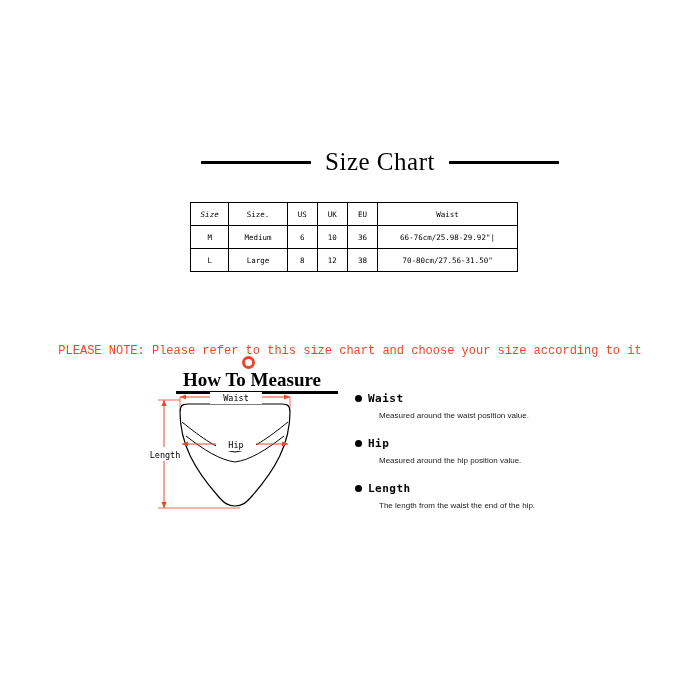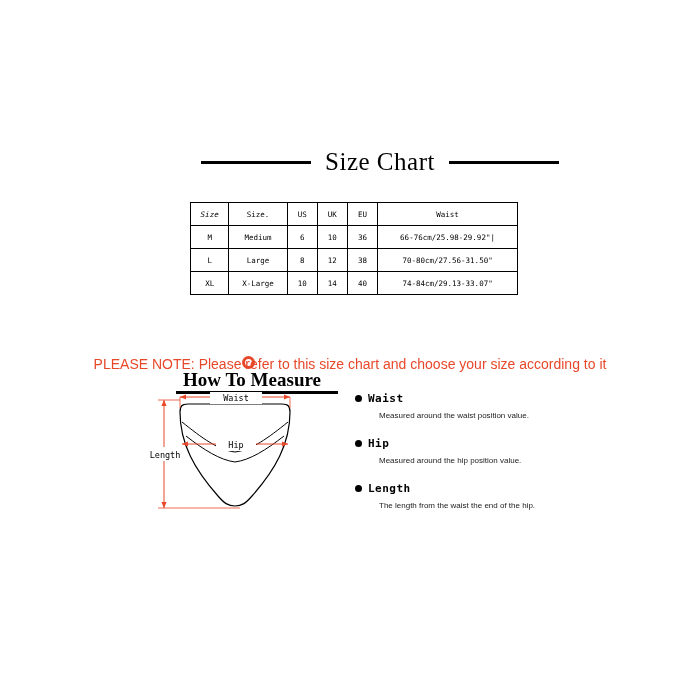--- a/index.html
+++ b/index.html
@@ -63,27 +63,27 @@
   .col-size { width: 36px; font-style: italic; }
   .col-size2 { width: 58px; }
   .col-us { width: 28px; }
   .col-uk { width: 28px; }
   .col-eu { width: 28px; margin-top: 6px; }
   .col-waist { width: 150px; }
 
   
   .note {
     position: absolute;
-    top: 356px;
+    top: 344px;
     left: 0;
     width: 700px;
     text-align: center;
     color: #e8482a;
-    font-family: Liberation Sans, sans-serif;
-    font-size: 14px;
+    font-family: Liberation Mono, monospace;
+    font-size: 12px;
   }
 
   
   .htm-row {
     position: absolute;
     top: 356px;
     left: 166px;
     display: flex;
     align-items: center;
     flex-direction: column;
@@ -183,28 +183,20 @@
       <td>66-76cm/25.98-29.92"|</td>
     </tr>
     <tr>
       <td>L</td>
       <td>Large</td>
       <td>8</td>
       <td>12</td>
       <td>38</td>
       <td>70-80cm/27.56-31.50"</td>
     </tr>
-    <tr>
-      <td>XL</td>
-      <td>X-Large</td>
-      <td>10</td>
-      <td>14</td>
-      <td>40</td>
-      <td>74-84cm/29.13-33.07"</td>
-    </tr>
   </tbody>
 </table>
 
 <div class="note">PLEASE NOTE: Please refer to this size chart and choose your size according to it</div>
 
 <div class="htm-row">
   <div class="htm-bullet"></div>
   <div class="htm-text">How To Measure</div>
   <div class="htm-rule"></div>
 </div>

